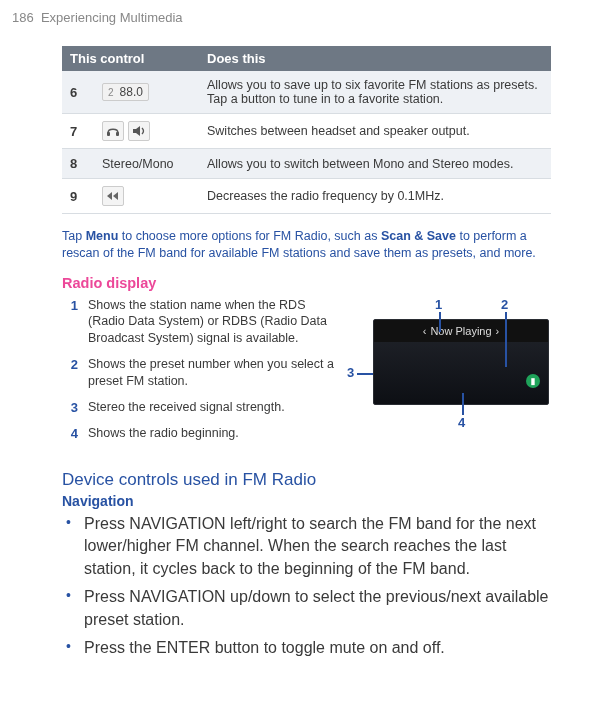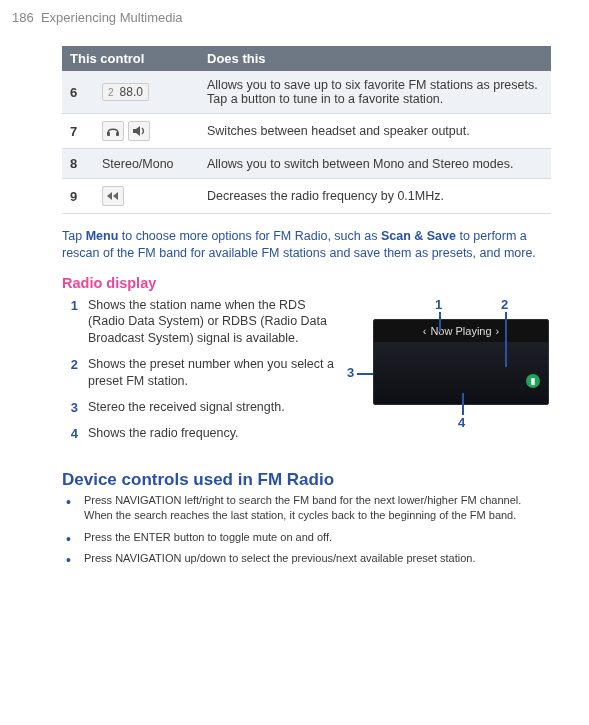--- a/index.html
+++ b/index.html
@@ -183,37 +183,37 @@
     font-weight: bold;
     font-size: 13px;
   }
   .fig-line {
     position: absolute;
     background: #2852a3;
     z-index: 3;
   }
   h2.section {
     color: #2852a3;
-    font-weight: bold;
+    font-weight: normal;
     font-size: 17px;
     margin: 18px 0 3px 0;
   }
   h3.nav {
     color: #2852a3;
     font-weight: bold;
     font-size: 14px;
     margin-bottom: 4px;
   }
   ul.bul {
     list-style: none;
     padding-left: 18px;
   }
   ul.bul li {
     position: relative;
-    font-size: 11px;
+    font-size: 16px;
     color: #3a3a3a;
     line-height: 1.4;
     margin-bottom: 6px;
     padding-left: 4px;
   }
   ul.bul li::before {
     content: "•";
     position: absolute;
     left: -14px;
     top: 0;
@@ -305,21 +305,21 @@
       <li>
           <span class="n">2</span>
           <span>Shows the preset number when you select a preset FM station.</span>
         </li>
       <li>
           <span class="n">3</span>
           <span>Stereo the received signal strength.</span>
         </li>
       <li>
           <span class="n">4</span>
-          <span>Shows the radio frequency.</span>
+          <span>Shows the radio beginning.</span>
         </li>
     </ol>
     <div class="radio-fig">
 
       <div class="fig-label" style="top:0;left:84px">1</div>
       <div class="fig-line" style="top:15px;left:88px;width:2px;height:20px"></div>
       <div class="fig-label" style="top:0;left:150px">2</div>
       <div class="fig-line" style="top:15px;left:154px;width:2px;height:55px"></div>
       <div class="fig-label" style="top:68px;left:-4px">3</div>
       <div class="fig-line" style="top:76px;left:6px;width:16px;height:2px"></div>
@@ -331,19 +331,20 @@
           <span>‹</span>
           <span>Now Playing</span>
           <span>›</span>
         </div>
         <div class="sig-dot">▮</div>
       </div>
     </div>
   </div>
 
   <h2 class="section">Device controls used in FM Radio</h2>
+  <h3 class="nav">Navigation</h3>
   <ul class="bul">
     <li>Press NAVIGATION left/right to search the FM band for the next lower/higher FM channel. When the search reaches the last station, it cycles back to the beginning of the FM band.</li>
+    <li>Press NAVIGATION up/down to select the previous/next available preset station.</li>
     <li>Press the ENTER button to toggle mute on and off.</li>
-    <li>Press NAVIGATION up/down to select the previous/next available preset station.</li>
   </ul>
 
 </div>
 
 </body></html>

